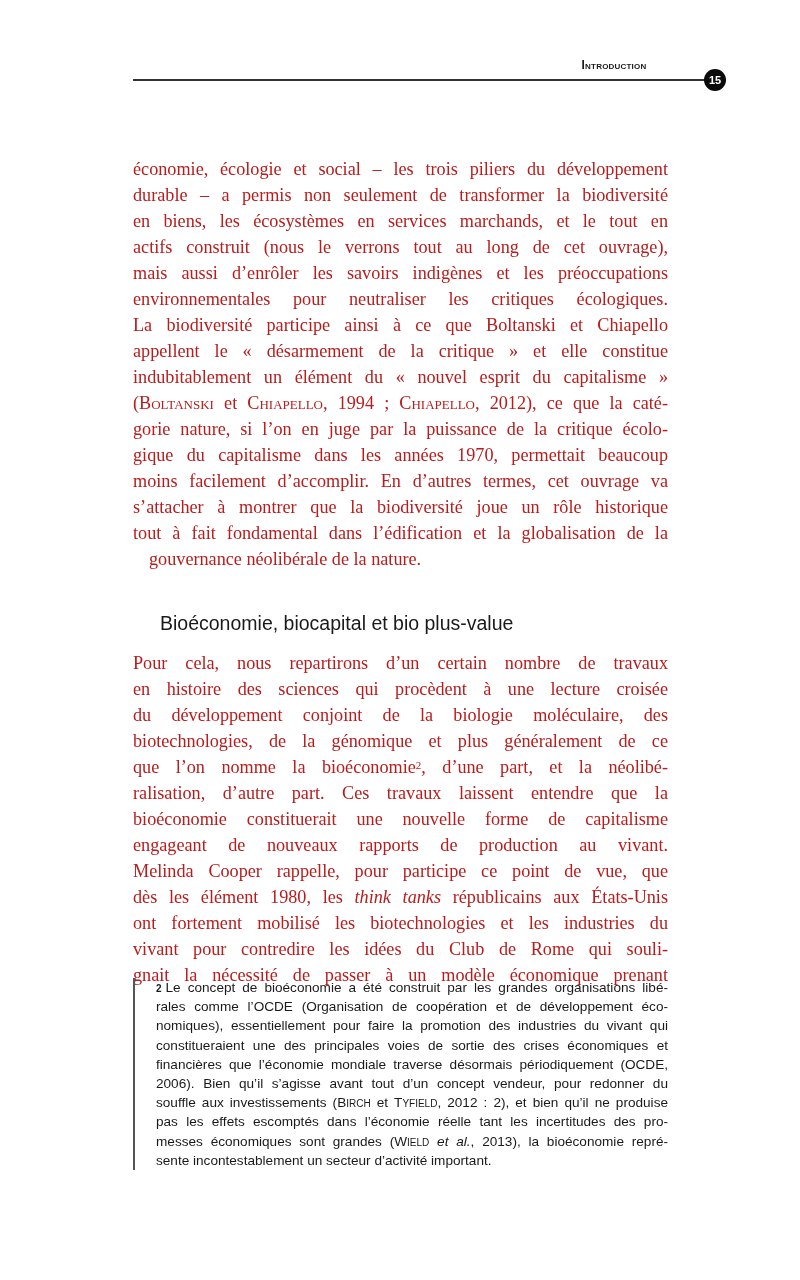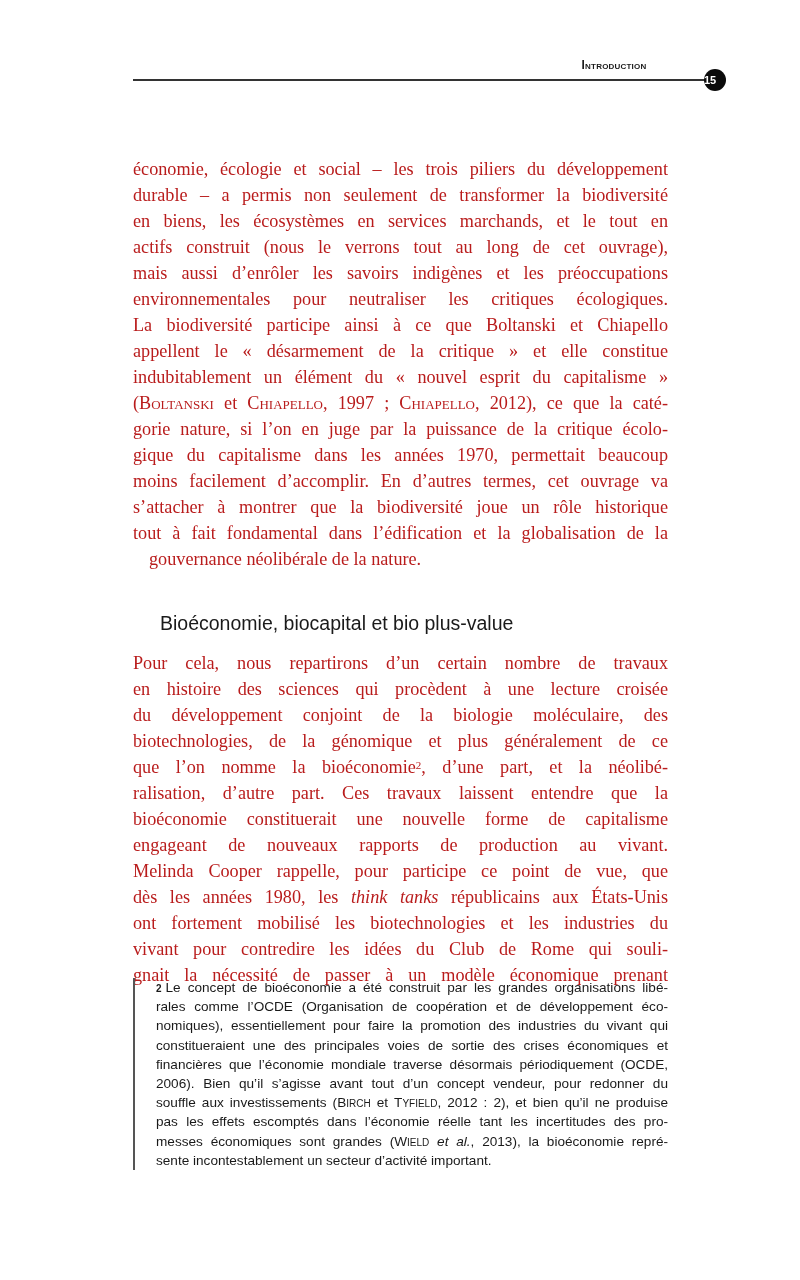--- a/index.html
+++ b/index.html
@@ -6,21 +6,21 @@
   body { width: 800px; height: 1280px; position: relative; overflow: hidden; color: #1a1a1a; }
   .header-title {
     position: absolute; left: 560px; top: 58px; width: 108px; text-align: center;
     font-family: "Liberation Sans", sans-serif; font-weight: bold; font-size: 12px;
     font-variant: small-caps; letter-spacing: 0.2px; color: #1a1a1a;
   }
   .header-rule { position: absolute; left: 133px; top: 79px; width: 582px; height: 2px; background: #333; }
   .page-badge {
     position: absolute; left: 704px; top: 69px; width: 22px; height: 22px; border-radius: 50%;
     background: #0b0b0b; color: #fff; font-family: "Liberation Sans", sans-serif; font-weight: bold;
-    font-size: 11px; line-height: 22px; text-align: left;
+    font-size: 11px; line-height: 22px; text-align: center;
   }
   .body-text {
     position: absolute; left: 133px; width: 535px;
     font-family: "Liberation Serif", serif; font-size: 18.2px; line-height: 26px;
     text-align: justify; color: #b91c1c;
   }
   .body-text .line { display: block; text-align: justify; text-align-last: justify; white-space: nowrap; }
   .body-text .line.last { text-align-last: left; margin-left: 16px; }
   .sc { font-variant: small-caps; }
   .it { font-style: italic; }
@@ -52,42 +52,42 @@
 <div class="body-text" id="para1">
   <span class="line">économie, écologie et social – les trois piliers du développement</span>
   <span class="line">durable – a permis non seulement de transformer la biodiversité</span>
   <span class="line">en biens, les écosystèmes en services marchands, et le tout en</span>
   <span class="line">actifs construit (nous le verrons tout au long de cet ouvrage),</span>
   <span class="line">mais aussi d’enrôler les savoirs indigènes et les préoccupations</span>
   <span class="line">environnementales pour neutraliser les critiques écologiques.</span>
   <span class="line">La biodiversité participe ainsi à ce que Boltanski et Chiapello</span>
   <span class="line">appellent le « désarmement de la critique » et elle constitue</span>
   <span class="line">indubitablement un élément du « nouvel esprit du capitalisme »</span>
-  <span class="line"><span>(</span><span class="sc">Boltanski</span><span> et </span><span class="sc">Chiapello</span><span>, 1997 ; </span><span class="sc">Chiapello</span><span>, 2012), ce que la caté-</span></span>
+  <span class="line"><span>(</span><span class="sc">Boltanski</span><span> et </span><span class="sc">Chiapello</span><span>, 1994 ; </span><span class="sc">Chiapello</span><span>, 2012), ce que la caté-</span></span>
   <span class="line">gorie nature, si l’on en juge par la puissance de la critique écolo-</span>
   <span class="line">gique du capitalisme dans les années 1970, permettait beaucoup</span>
   <span class="line">moins facilement d’accomplir. En d’autres termes, cet ouvrage va</span>
   <span class="line">s’attacher à montrer que la biodiversité joue un rôle historique</span>
   <span class="line">tout à fait fondamental dans l’édification et la globalisation de la</span>
   <span class="line last">gouvernance néolibérale de la nature.</span>
 </div>
 
 <div class="section-heading">Bioéconomie, biocapital et bio plus-value</div>
 
 <div class="body-text" id="para2">
   <span class="line">Pour cela, nous repartirons d’un certain nombre de travaux</span>
   <span class="line">en histoire des sciences qui procèdent à une lecture croisée</span>
   <span class="line">du développement conjoint de la biologie moléculaire, des</span>
   <span class="line">biotechnologies, de la génomique et plus généralement de ce</span>
   <span class="line"><span>que l’on nomme la bioéconomie</span><span class="sup">2</span><span>, d’une part, et la néolibé-</span></span>
   <span class="line">ralisation, d’autre part. Ces travaux laissent entendre que la</span>
   <span class="line">bioéconomie constituerait une nouvelle forme de capitalisme</span>
   <span class="line">engageant de nouveaux rapports de production au vivant.</span>
   <span class="line">Melinda Cooper rappelle, pour participe ce point de vue, que</span>
-  <span class="line"><span>dès les années 1980, les </span><span class="it">think tanks</span><span> républicains aux États-Unis</span></span>
+  <span class="line"><span>dès les élément 1980, les </span><span class="it">think tanks</span><span> républicains aux États-Unis</span></span>
   <span class="line">ont fortement mobilisé les biotechnologies et les industries du</span>
   <span class="line">vivant pour contredire les idées du Club de Rome qui souli-</span>
   <span class="line">gnait la nécessité de passer à un modèle économique prenant</span>
 </div>
 
 <div class="footnote">
   <span class="line"><span class="fn-mark">2</span><span>Le concept de bioéconomie a été construit par les grandes organisations libé-</span></span>
   <span class="line">rales comme l’OCDE (Organisation de coopération et de développement éco-</span>
   <span class="line">nomiques), essentiellement pour faire la promotion des industries du vivant qui</span>
   <span class="line">constitueraient une des principales voies de sortie des crises économiques et</span>

